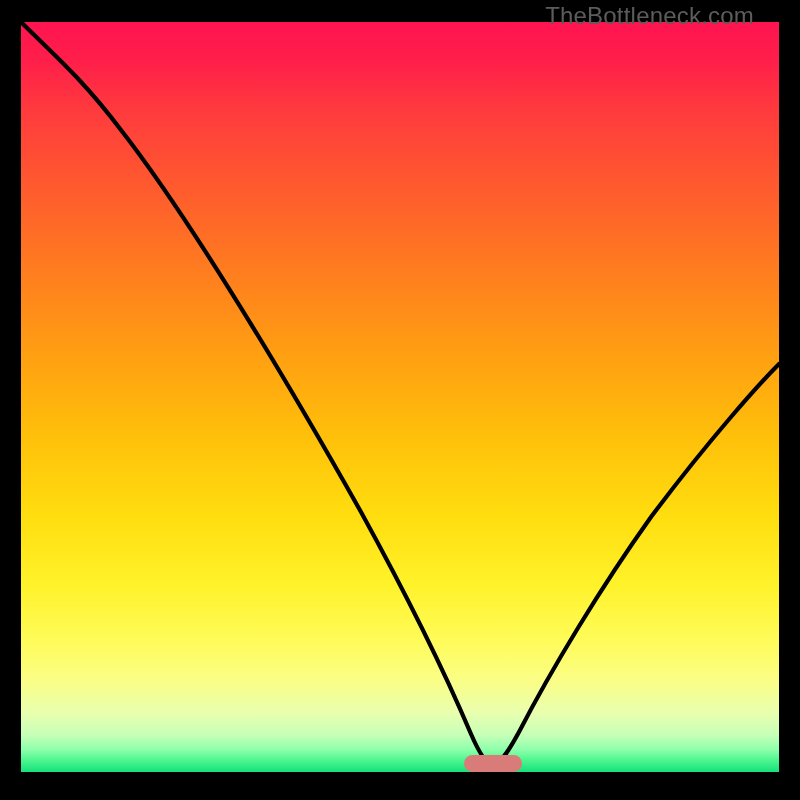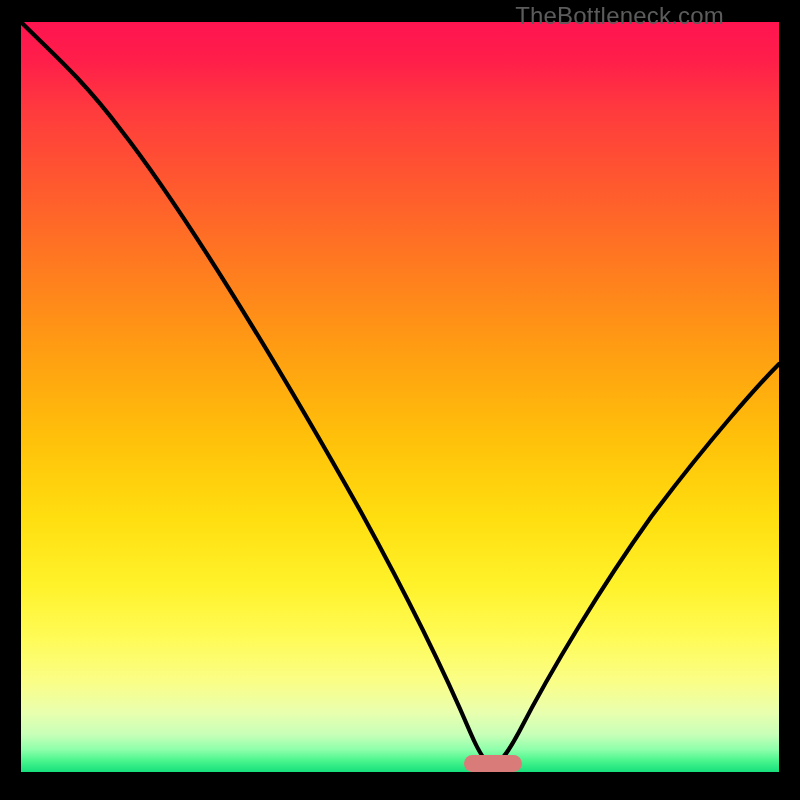--- a/index.html
+++ b/index.html
@@ -9,20 +9,21 @@
     height: 800px;
     background: #000;
     overflow: hidden;
     font-family: Arial, Helvetica, sans-serif;
   }
   .frame {
     position: relative;
     width: 736px;
     height: 800px;
     background: #000;
+    padding-left: 30px;
   }
   .watermark {
     position: absolute;
     top: 2px;
     right: 12px;
     color: #5c5c5c;
     font-size: 24px;
     font-weight: 500;
     letter-spacing: 0.2px;
     z-index: 40;

